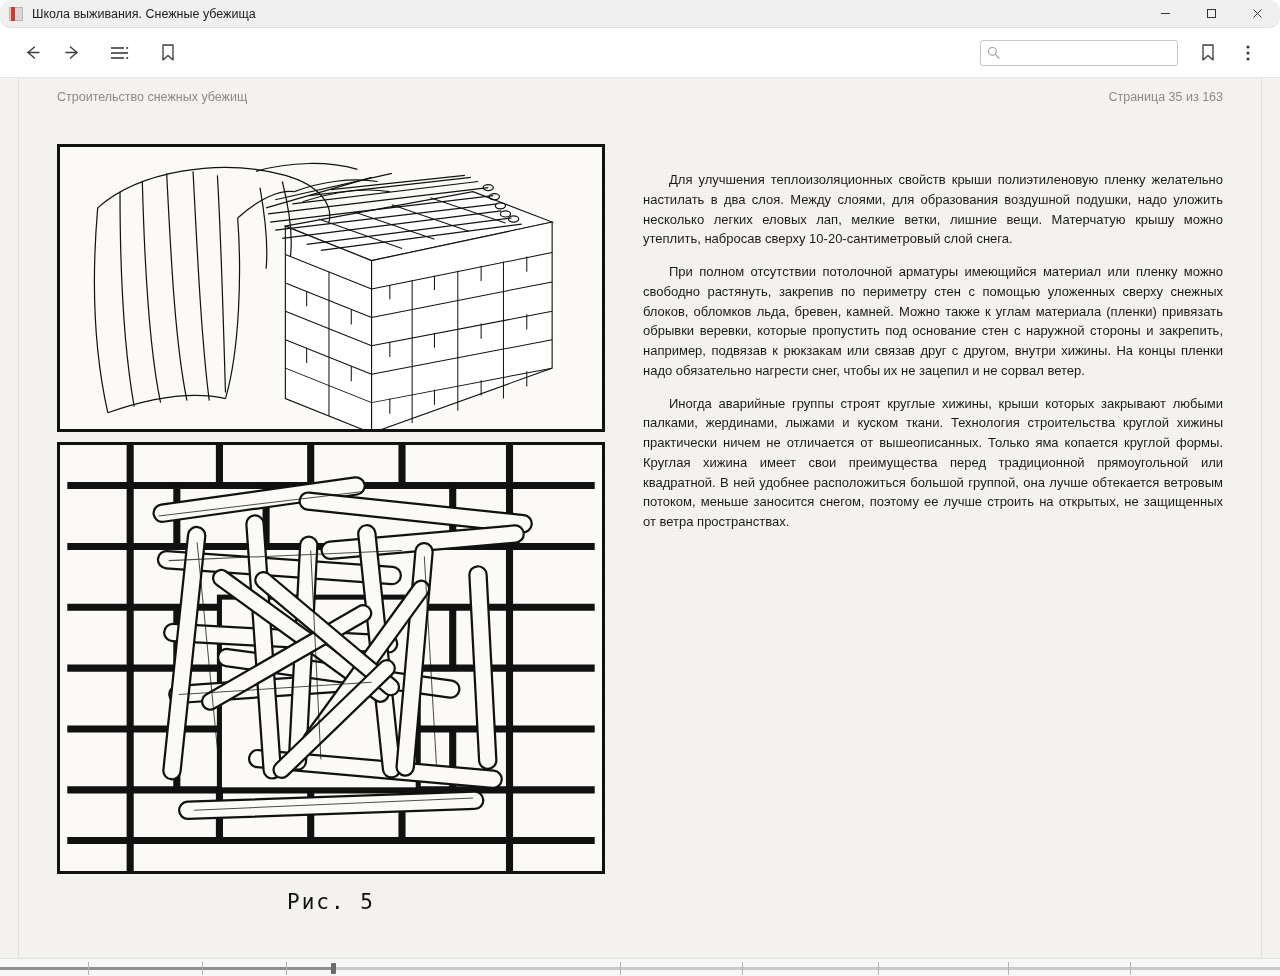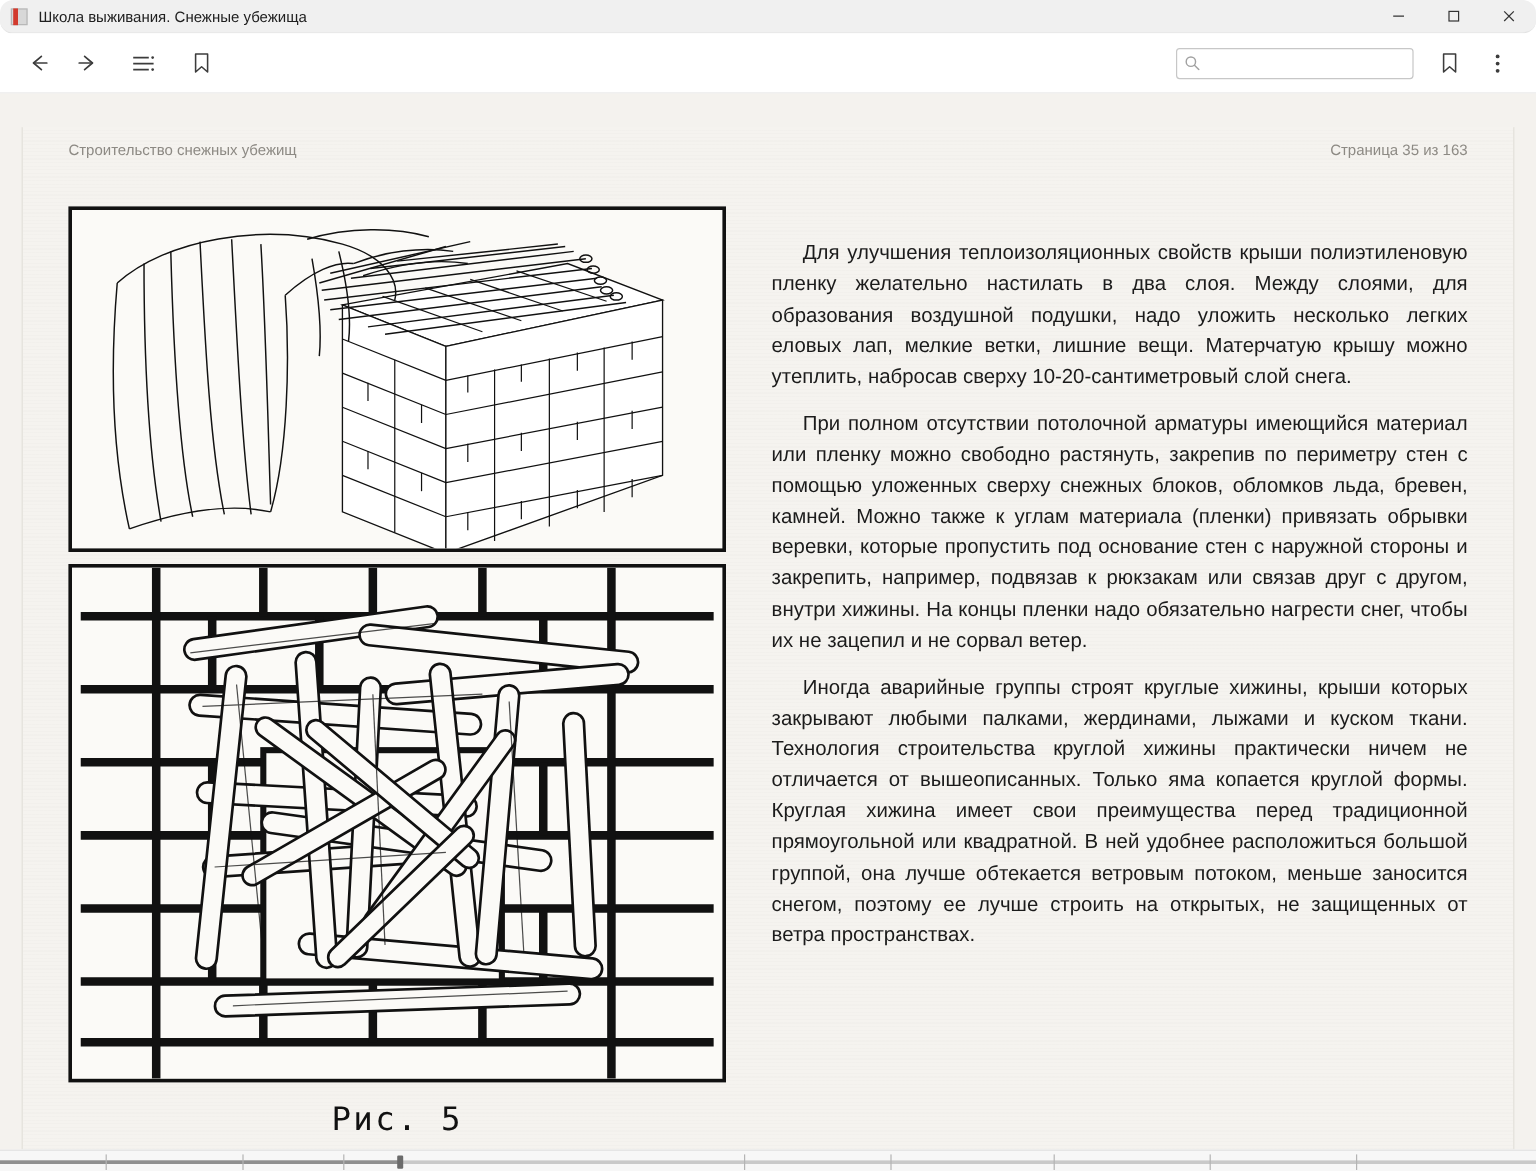--- a/index.html
+++ b/index.html
@@ -130,21 +130,20 @@
     position: absolute;
     left: 18px;
     right: 18px;
     top: 0;
     bottom: 0;
     background:
       repeating-linear-gradient(0deg, rgba(0,0,0,0.012) 0px, rgba(0,0,0,0.012) 1px, rgba(0,0,0,0) 1px, rgba(0,0,0,0) 3px),
       #f5f3ef;
     border-left: 1px solid #e3e0da;
     border-right: 1px solid #e3e0da;
-    margin-top: 28px;
   }
   .running-head {
     position: absolute;
     top: 12px;
     left: 38px;
     right: 38px;
     display: flex;
     justify-content: space-between;
     font-size: 12.5px;
     color: #8d8a84;
@@ -161,42 +160,42 @@
   .col-left {
     width: 548px;
     flex: 0 0 548px;
   }
   .col-right {
     flex: 1 1 auto;
     padding-top: 44px;
   }
   .col-right p {
     margin: 0 0 13px 0;
-    font-size: 17px;
+    font-size: 13px;
     line-height: 1.52;
     color: #1b1b1b;
     text-align: justify;
     text-indent: 26px;
     font-family: "Liberation Sans", sans-serif;
   }
 
   
   .fig-box {
     border: 3px solid #111;
     background: #fbfaf7;
     box-sizing: border-box;
     position: relative;
     overflow: hidden;
   }
   .fig-top { height: 288px; margin-top: 18px; }
   .fig-bottom { height: 432px; margin-top: 10px; }
   .fig-caption {
     margin-top: 16px;
     text-align: center;
-    font-size: 27px;
+    font-size: 21px;
     letter-spacing: 2px;
     color: #111;
     font-family: "DejaVu Sans Mono", monospace;
   }
 
   
   .scrubber {
     height: 18px;
     background: #f7f7f7;
     border-top: 1px solid #e0e0e0;

